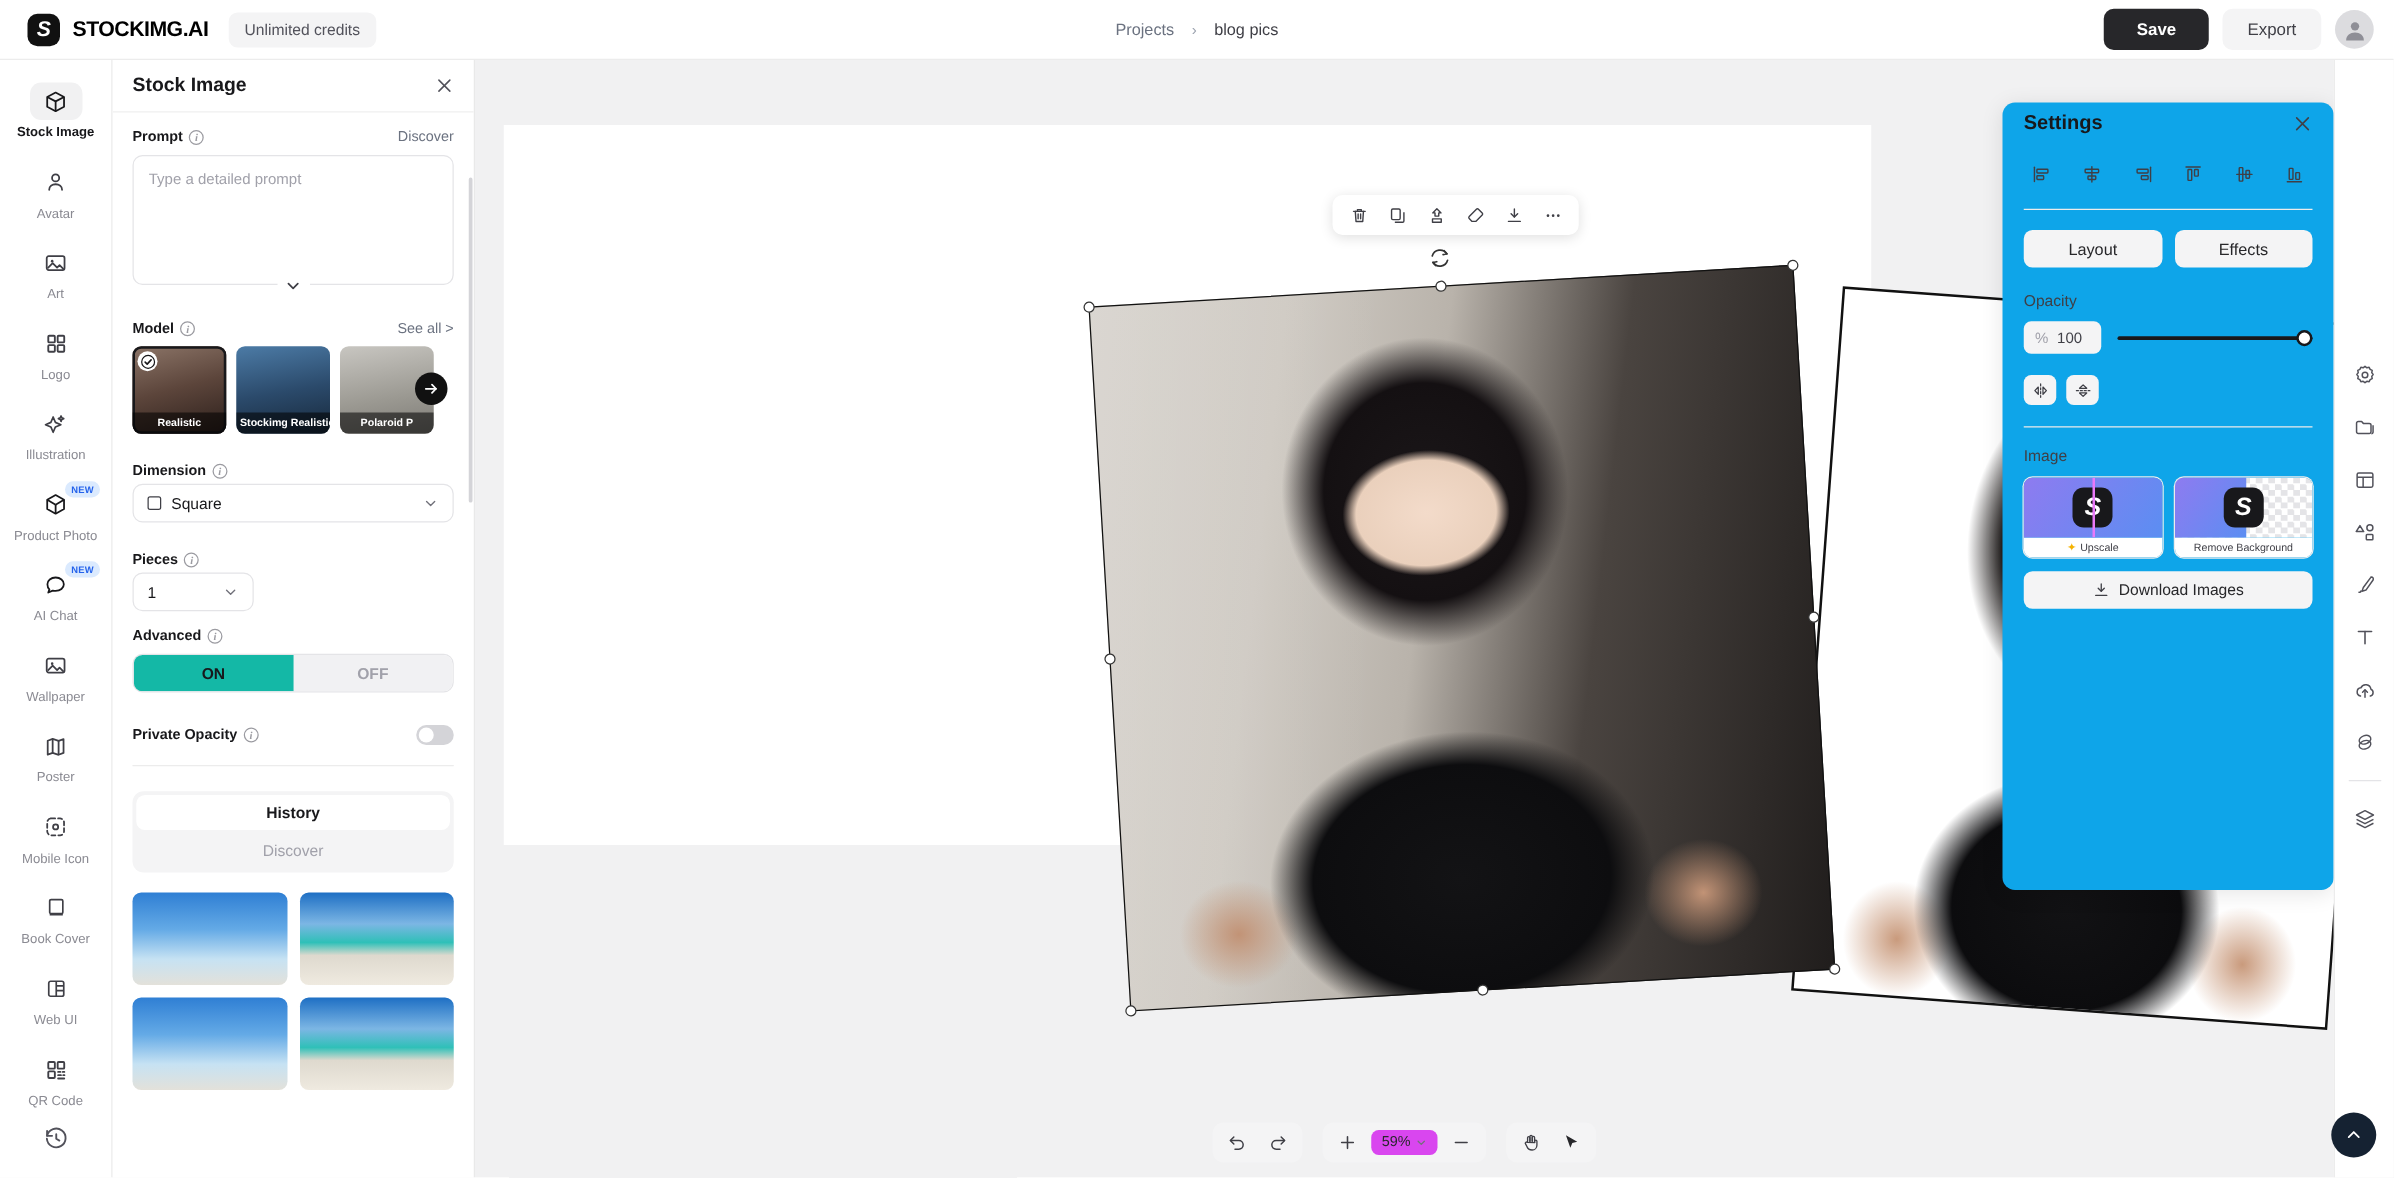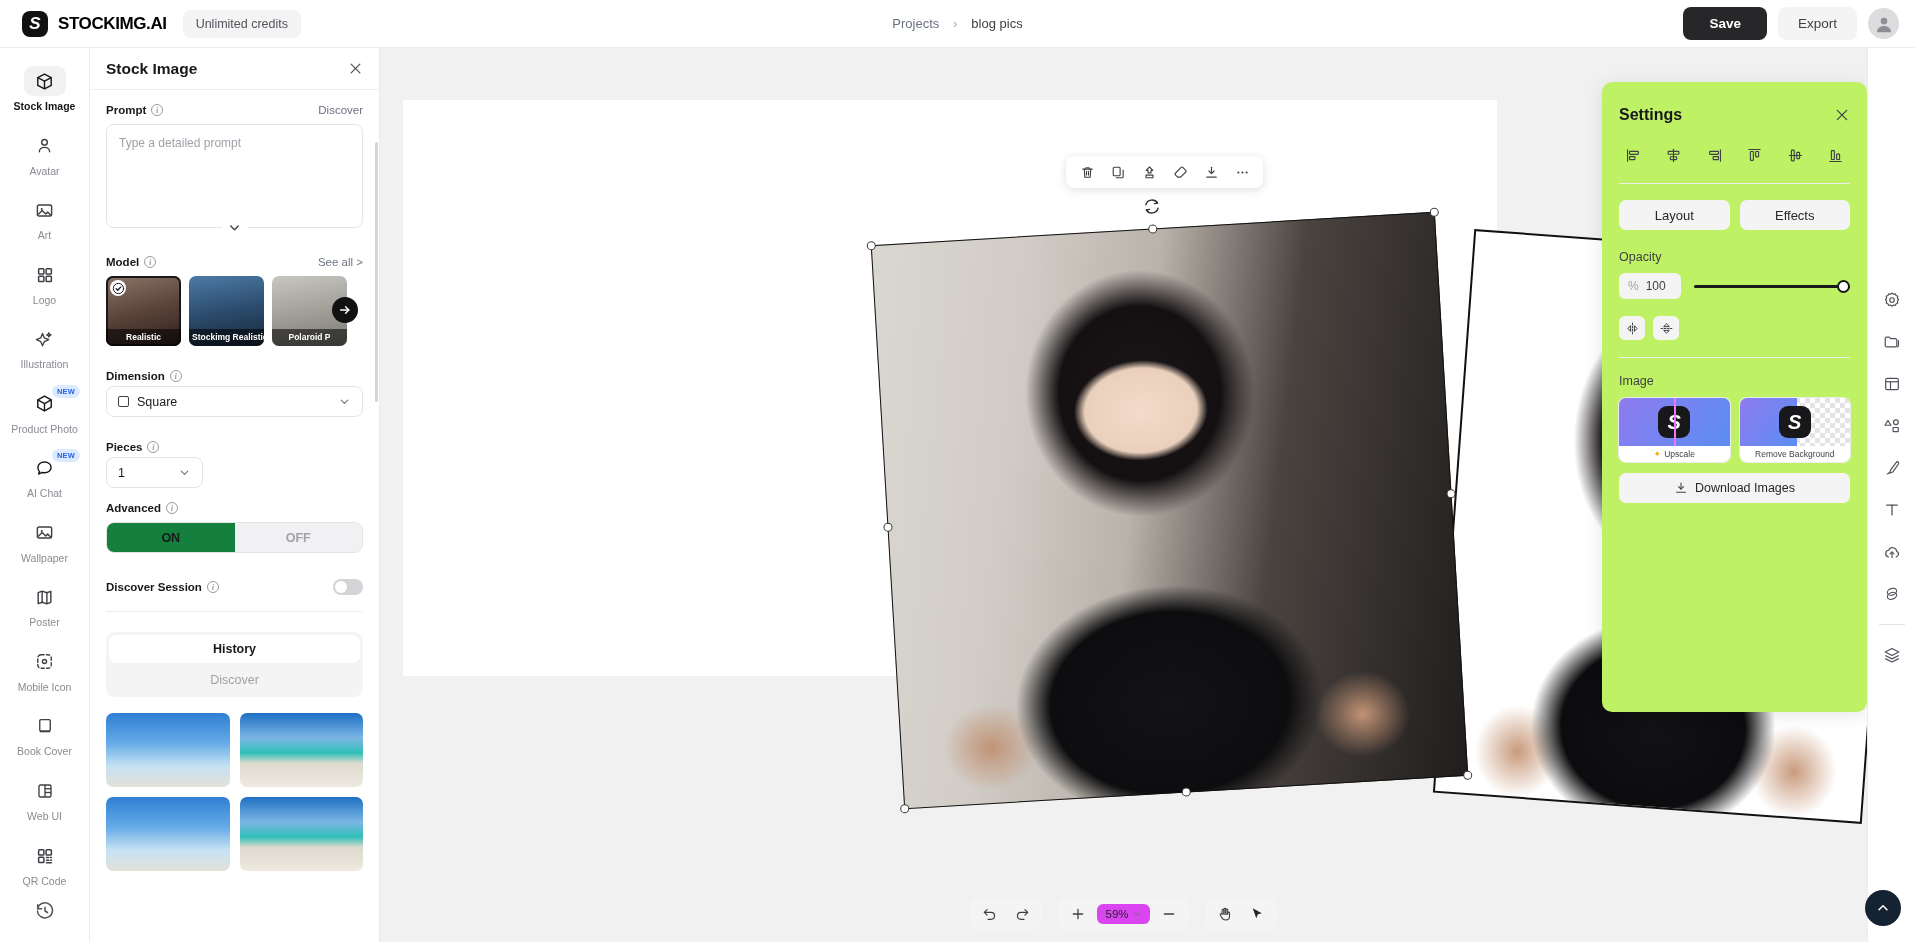--- a/index.html
+++ b/index.html
@@ -151,21 +151,21 @@
   .col-a { width: 97px; }
   .col-b { flex: 1; }
   .toggle-group {
     margin-top: 8px; display: flex; height: 31px; border: 1px solid #e4e4e7;
     border-radius: 8px; overflow: hidden;
   }
   .toggle-opt {
     flex: 1; display: flex; align-items: center; justify-content: center;
     font-size: 12.5px; cursor: pointer; font-weight: bold;
   }
-  .toggle-opt.on { background: #15803d; color: #18181b; }
+  .toggle-opt.on { background: #14b8a6; color: #18181b; }
   .toggle-opt.off { background: #f1f1f3; color: #a1a1aa; }
   .switch {
     width: 30px; height: 16px; border-radius: 9px; background: #d4d4d8;
     position: relative; cursor: pointer;
   }
   .switch-knob {
     position: absolute; top: 2px; left: 2px; width: 12px; height: 12px;
     border-radius: 50%; background: #fff;
   }
   .divider { height: 1px; background: #ececec; margin: 16px 0 0; }
@@ -246,22 +246,22 @@
   .h-lc { top: 50%; margin-top: -5px; left: -5px; }
   .h-rc { top: 50%; margin-top: -5px; right: -5px; }
   .rotate-handle {
     position: absolute; left: 50%; margin-left: -9px; top: -32px;
     width: 18px; height: 18px; color: #333;
   }
 
   
   .settings {
     position: absolute; right: 48px; top: 82px; width: 265px; height: 630px;
-    background: #bef264; border-radius: 10px; box-shadow: 0 3px 18px rgba(0,0,0,0.10);
-    z-index: 35; padding: 24px 17px;
+    background: #0ea5e9; border-radius: 10px; box-shadow: 0 3px 18px rgba(0,0,0,0.10);
+    z-index: 35; padding: 8px 17px;
   }
   .settings-head {
     display: flex; align-items: center; justify-content: space-between;
   }
   .settings-title { font-size: 16px; font-weight: bold; color: #18181b; }
   .align-row {
     display: flex; justify-content: space-between; margin-top: 20px; padding: 0 2px;
   }
   .align-btn {
     width: 24px; height: 22px; display: flex; align-items: center;
@@ -642,21 +642,21 @@
           </div>
           <div class="toggle-group">
             <div class="toggle-opt on">ON</div>
             <div class="toggle-opt off">OFF</div>
           </div>
         </div>
       </div>
 
       <div class="row-between" style="margin-top:26px">
         <div class="field-label">
-          <span>Discover Session</span>
+          <span>Private Opacity</span>
           <span class="info-i">i</span>
         </div>
         <div class="switch">
           <div class="switch-knob"></div>
         </div>
       </div>
 
       <div class="divider"></div>
 
       <div class="tabs">

